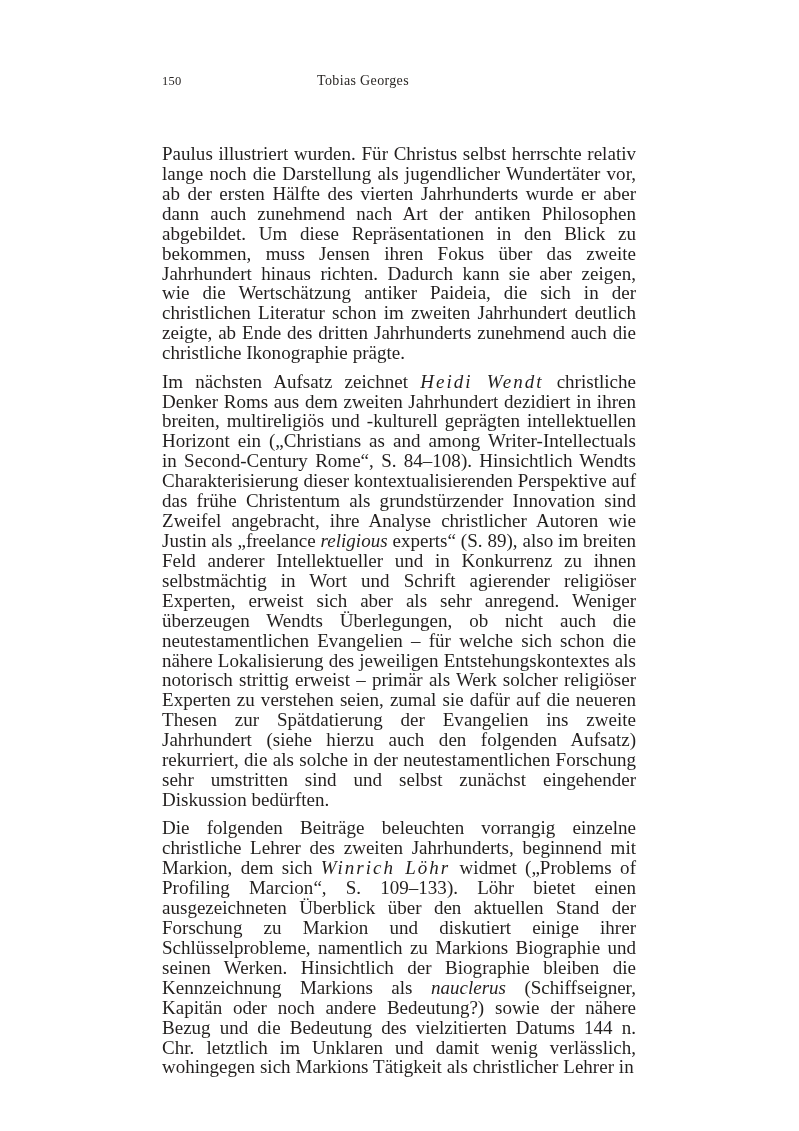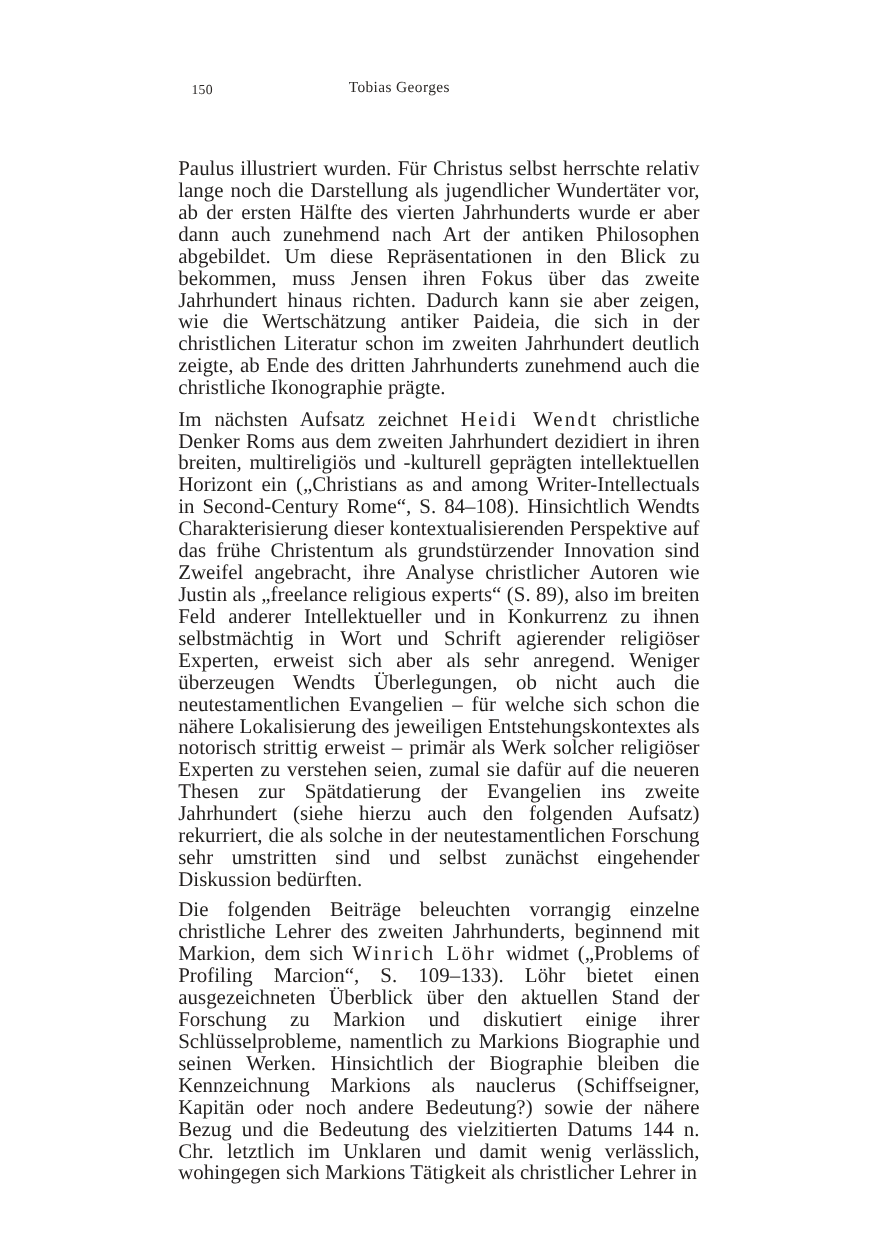--- a/index.html
+++ b/index.html
@@ -27,21 +27,21 @@
     top: 72px;
     left: 162px;
     width: 474px;
     height: 18px;
     font-size: 12.5px;
     line-height: 18px;
     color: #2a2725;
   }
   .folio {
     position: absolute;
-    left: 12px;
+    left: 0;
     top: 0;
     letter-spacing: 0.3px;
   }
   .head-title {
     position: absolute;
     left: 0;
     top: 0;
     width: 474px;
     text-align: center;
     font-size: 14px;
@@ -64,22 +64,24 @@
     hyphens: manual;
     -webkit-hyphens: manual;
     letter-spacing: 0.02px;
     word-spacing: 0.1px;
     color: #221f1e;
   }
   p.para:last-child { margin-bottom: 16px; }
   .sp {
     letter-spacing: 2.0px;
     padding-right: 1px;
+    font-style: italic;
   }
   .it {
+    font-style: italic;
   }
 </style>
 </head>
 <body>
 
 <div class="page">
 
   <div class="running-head">
     <span class="folio">150</span>
     <span class="head-title">Tobias Georges</span>

